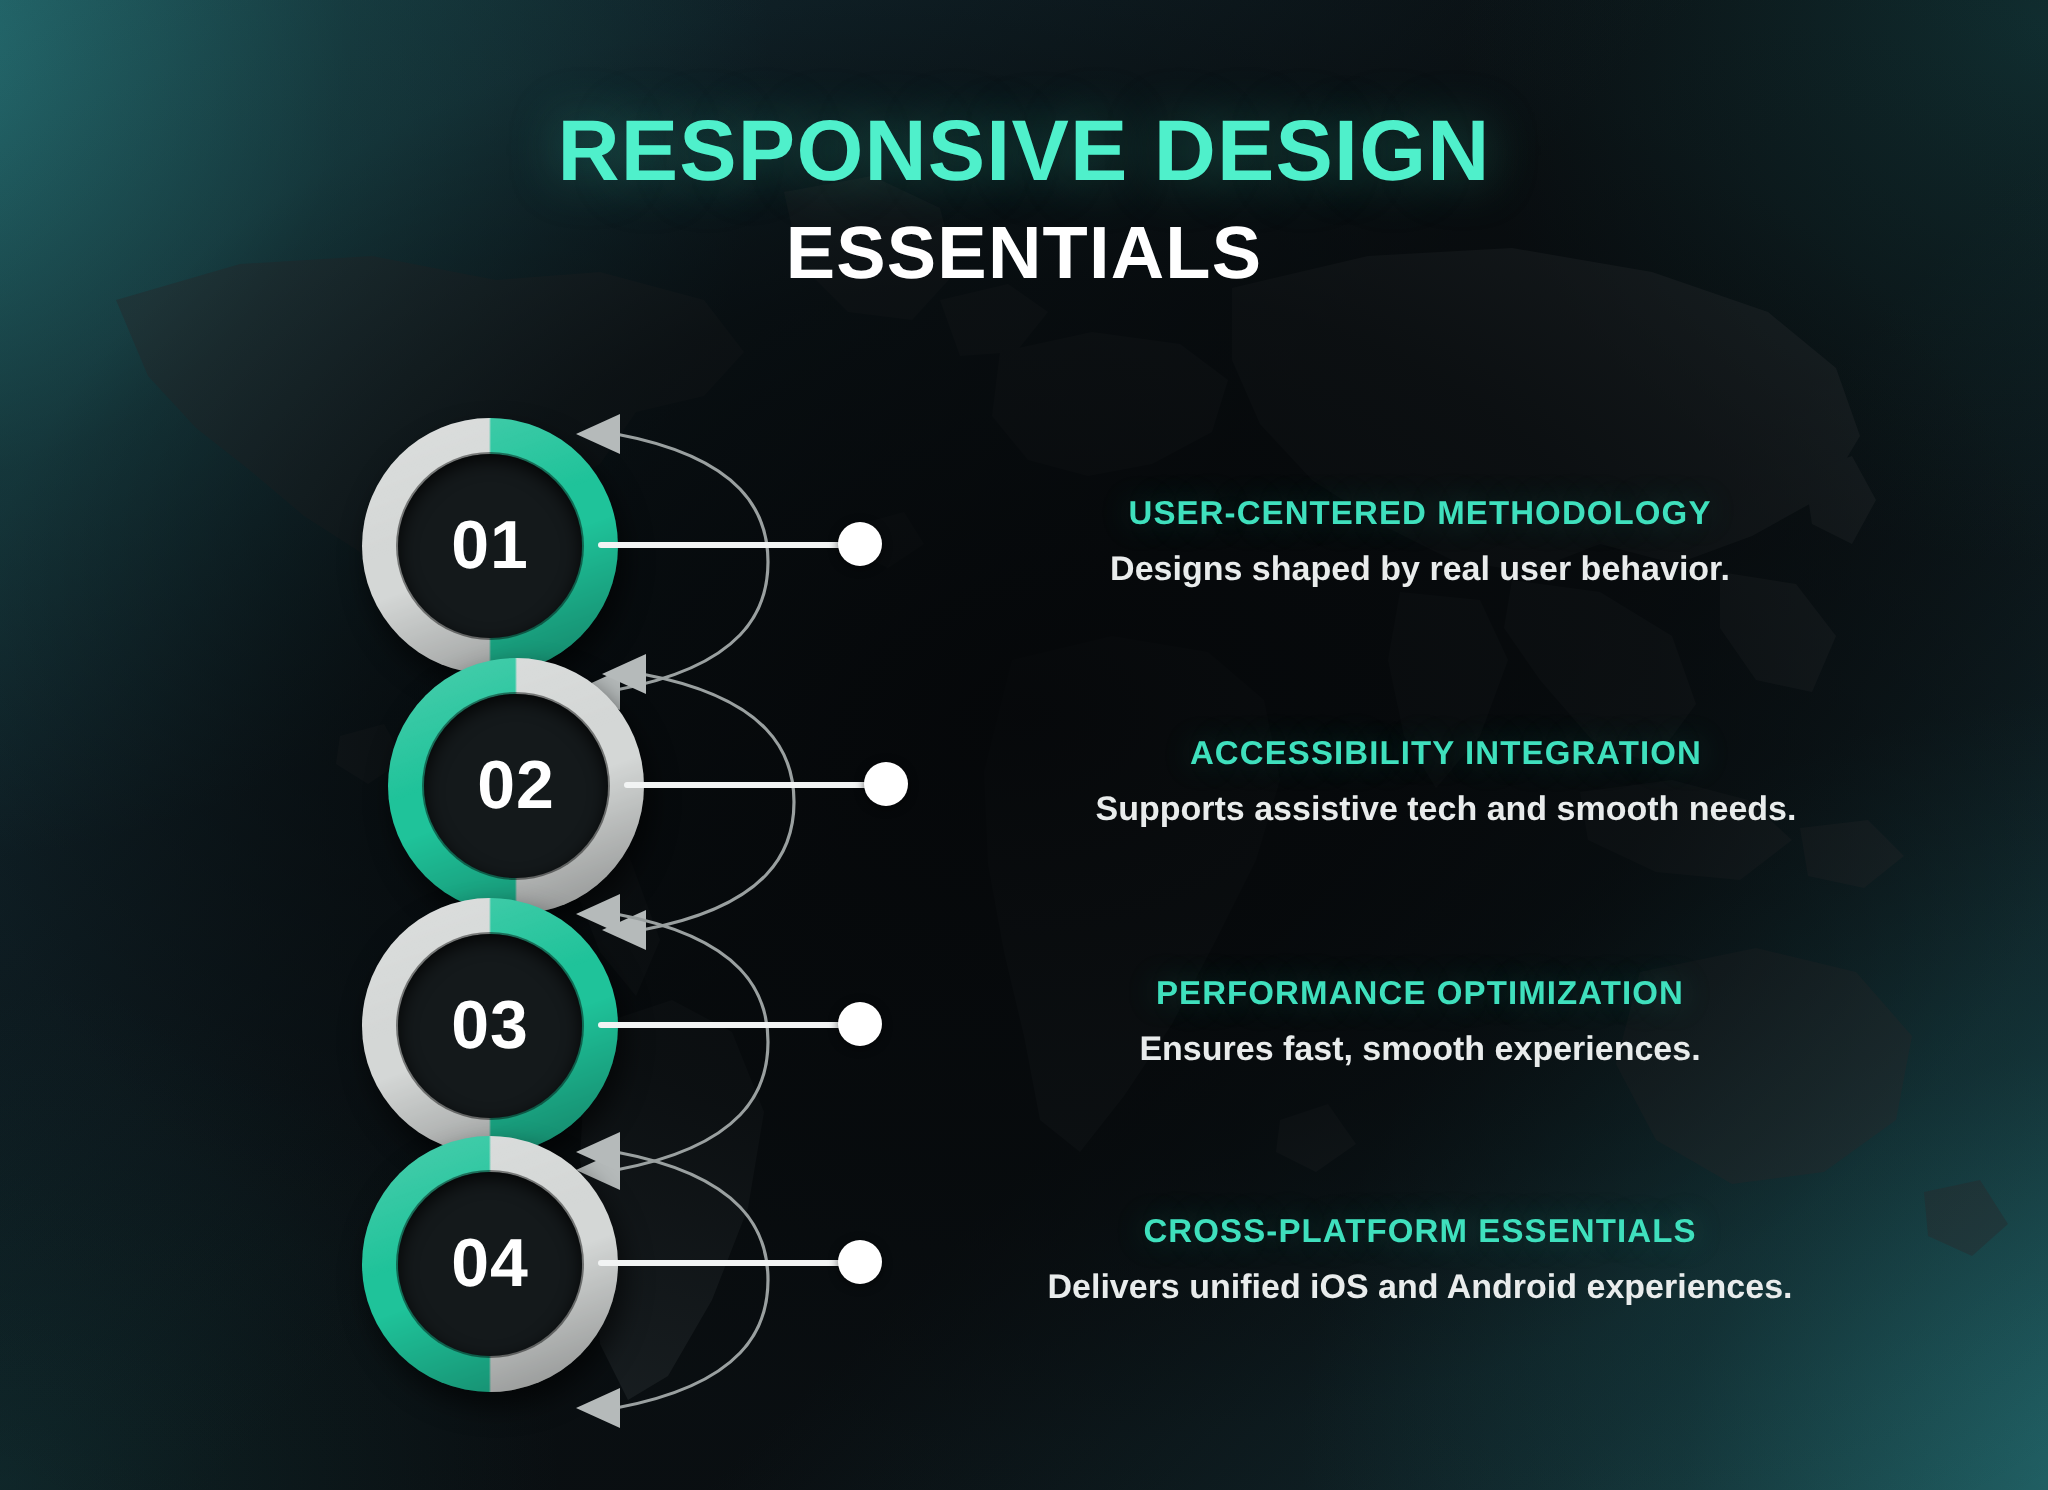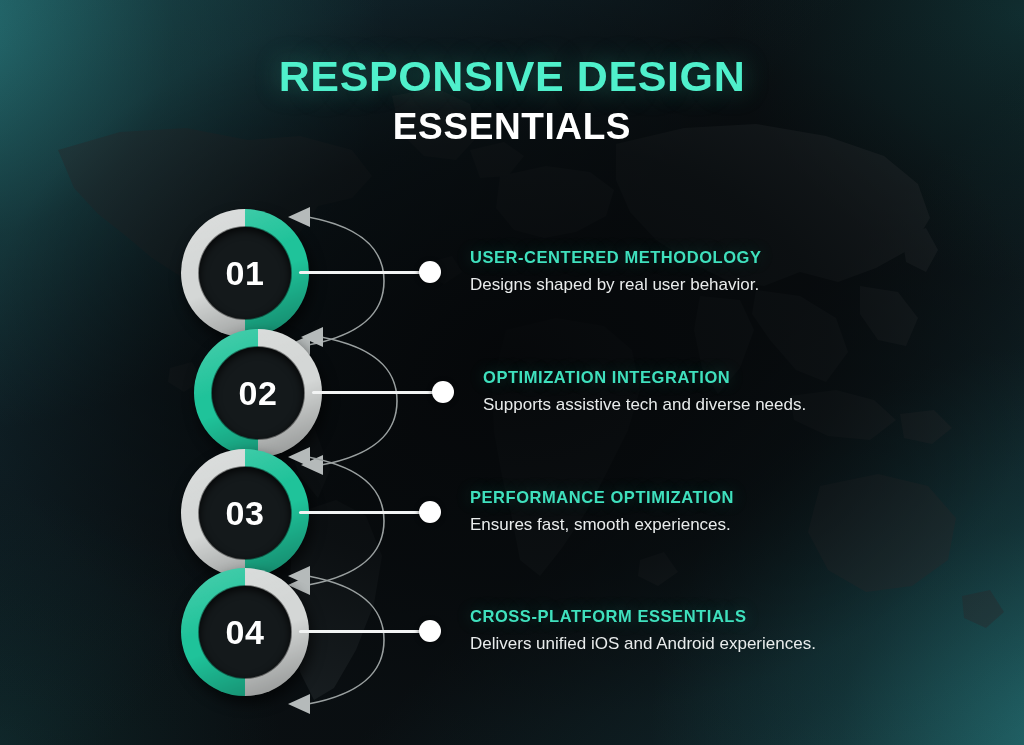--- a/index.html
+++ b/index.html
@@ -147,34 +147,34 @@
     background:#ffffff;
     box-shadow:0 1px 5px rgba(0,0,0,0.55);
   }
 
   
   .step-text {
     position:absolute;
     left:470px;
     top:38px;
     width:480px;
-    text-align:left;
+    text-align:center;
   }
   .step-head {
     font-size:16.5px;
     font-weight:700;
     letter-spacing:0.55px;
     color:#3fe0bd;
     line-height:1.25;
     text-shadow:0 0 16px rgba(55,215,180,0.25);
   }
   .step-desc {
     margin-top:6px;
     font-size:17px;
-    font-weight:400;
+    font-weight:700;
     color:#e9ecec;
     line-height:1.3;
   }
 </style>
 </head>
 <body>
 
 <div class="canvas">
 
   <div class="bg-base"></div>
@@ -267,22 +267,22 @@
       <polygon points="24,8 2,18 24,28" fill="#b5baba"></polygon>
       <polygon points="24,136 2,146 24,156" fill="#b5baba"></polygon>
     </svg>
 
     <div class="connector">
       <div class="conn-line"></div>
       <div class="conn-dot"></div>
     </div>
 
     <div class="step-text">
-      <div class="step-head">OPTIMIZATION INTEGRATION</div>
-      <div class="step-desc">Supports assistive tech and diverse needs.</div>
+      <div class="step-head">ACCESSIBILITY INTEGRATION</div>
+      <div class="step-desc">Supports assistive tech and smooth needs.</div>
     </div>
 
   </div>
 
   <div class="step" style="top: 449px;">
 
     <div class="circle-wrap">
       <div class="ring-shadow"></div>
       <div class="ring" style="--cl: #d4d7d6; --cr: #1fc39a;"></div>
       <div class="ring-hole">

